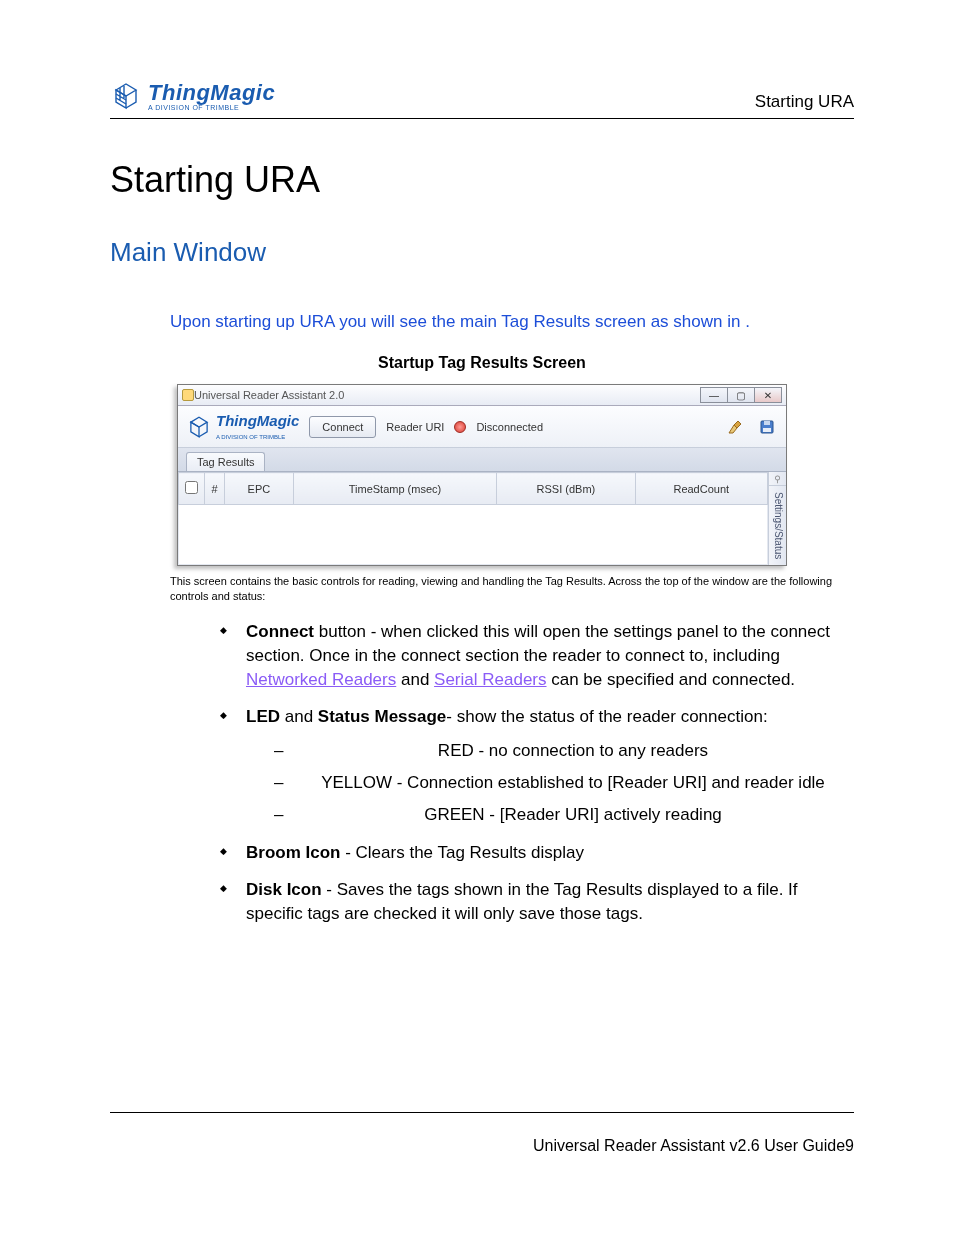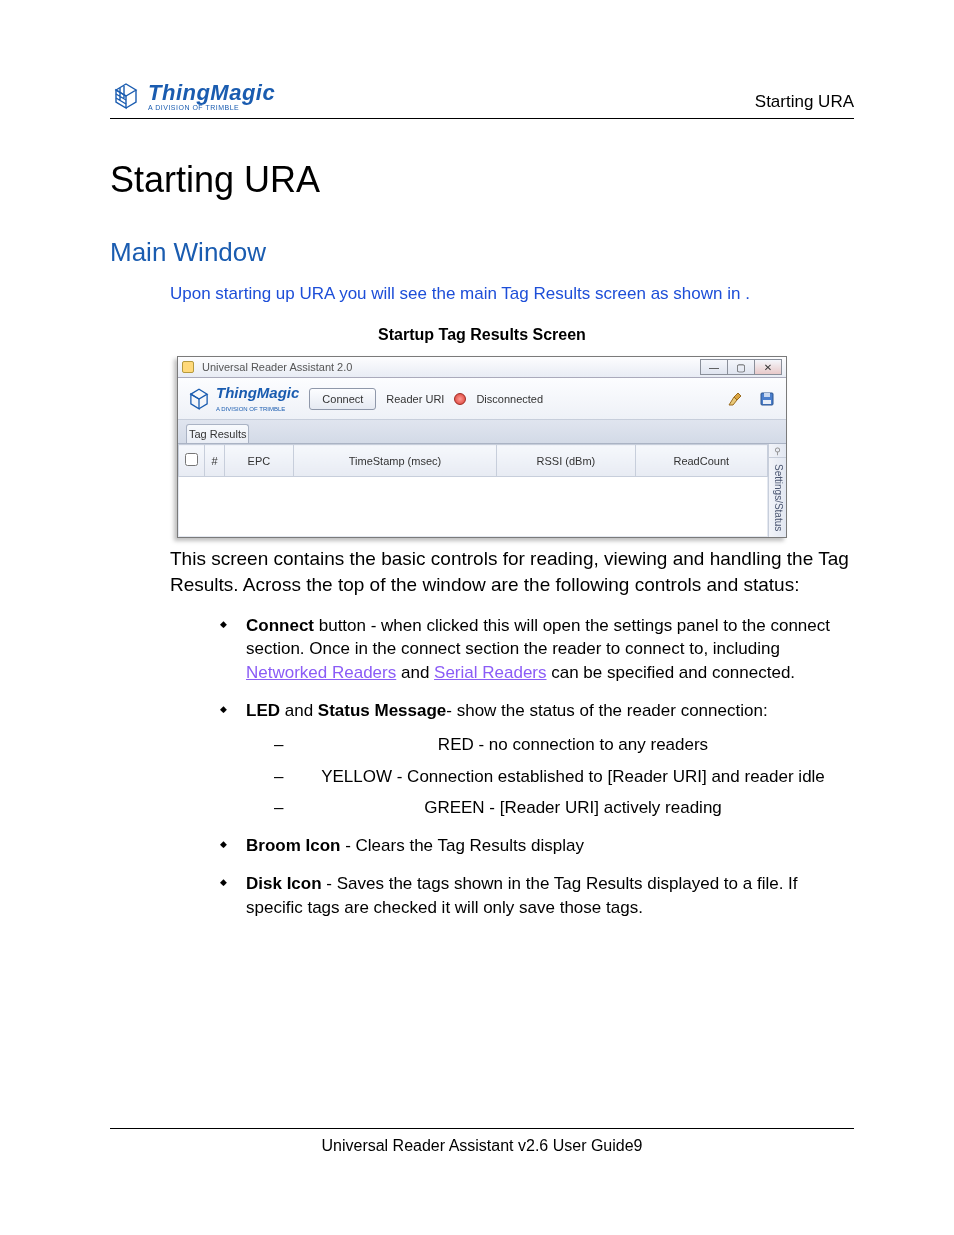--- a/index.html
+++ b/index.html
@@ -39,21 +39,21 @@
   h1.page-title {
     font-size: 36px;
     font-weight: normal;
     color: #000;
     margin-bottom: 36px;
   }
   h2.section-title {
     font-size: 26px;
     font-weight: normal;
     color: #1a5cb0;
-    margin-bottom: 16px;
+    margin-bottom: 44px;
   }
   .intro-para {
     font-size: 17px;
     color: #1d4ed8;
     margin-left: 60px;
     margin-bottom: 22px;
   }
   .caption {
     text-align: center;
     font-weight: bold;
@@ -69,21 +69,21 @@
     font-size: 11px;
     box-shadow: -3px 3px 4px rgba(0,0,0,0.25);
   }
   .window .titlebar {
     background: linear-gradient(#fdfdfe,#e8ecf4);
     display: flex; align-items: center;
     justify-content: space-between;
     padding: 2px 4px;
     border-bottom: 1px solid #aab;
   }
-  .titlebar-left { display: flex; align-items: center; gap: 8px; color: #555; }
+  .titlebar-left { display: flex; align-items: center; gap: 0; color: #555; }
   .titlebar-icon {
     width: 12px; height: 12px;
     background: #ffd97a;
     border: 1px solid #b59a3e;
     border-radius: 2px;
   }
   .win-controls { display: flex; gap: 0; }
   .win-btn {
     width: 28px; height: 16px;
     background: linear-gradient(#f4f6fb,#dfe4ef);
@@ -128,21 +128,21 @@
   .tab-strip {
     background: linear-gradient(#e0e5ef,#d3dae7);
     padding: 4px 8px 0 8px;
     border-bottom: 1px solid #aab3c4;
   }
   .tab-strip .tab {
     display: inline-block;
     background: linear-gradient(#f8fafd,#e9edf5);
     border: 1px solid #aab3c4;
     border-bottom: none;
-    padding: 3px 2px;
+    padding: 3px 10px;
     border-radius: 3px 3px 0 0;
     font-size: 11px; color: #333; text-align: right;
   }
   .content-area {
     display: flex;
     background: #f9fbfe;
   }
   .results-table {
     flex: 1;
     border-collapse: collapse;
@@ -173,21 +173,21 @@
     height: 14px;
     background: linear-gradient(90deg,#f2f4f9,#e2e7f1);
     border-left: 1px solid #c7cedb;
     border-bottom: 1px solid #c7cedb;
     display:flex;align-items:center;justify-content:center;
     font-size:9px;color:#888;
   }
   .side-col { width: 18px; display:flex; flex-direction:column; }
   
   .desc {
-    font-size: 19px;
+    font-size: 11px;
     margin-left: 60px;
     margin-right: 0;
     line-height: 1.35;
     margin-bottom: 16px;
   }
   ul.bullets {
     list-style: none;
     margin-left: 110px;
     font-size: 17px;
     line-height: 1.4;
@@ -220,24 +220,24 @@
     position: absolute;
     left: 0;
   }
   .bold { font-weight: bold; }
   .link { color: #8b5cf6; text-decoration: underline; }
   .footer {
     position: absolute;
     left: 110px; right: 100px;
     bottom: 80px;
     border-top: 1px solid #000;
-    padding-top: 8px;
+    padding-top: 24px;
     font-size: 16px;
     display: flex;
-    justify-content: center;
+    justify-content: flex-end;
   }
 </style>
 </head>
 <body>
 
 <div class="header-row">
   <div class="logo-block">
     <span class="logo-cube">
       <svg viewBox="0 0 32 32">
           <g stroke="#1a5cb0" stroke-width="1.4" fill="none">

